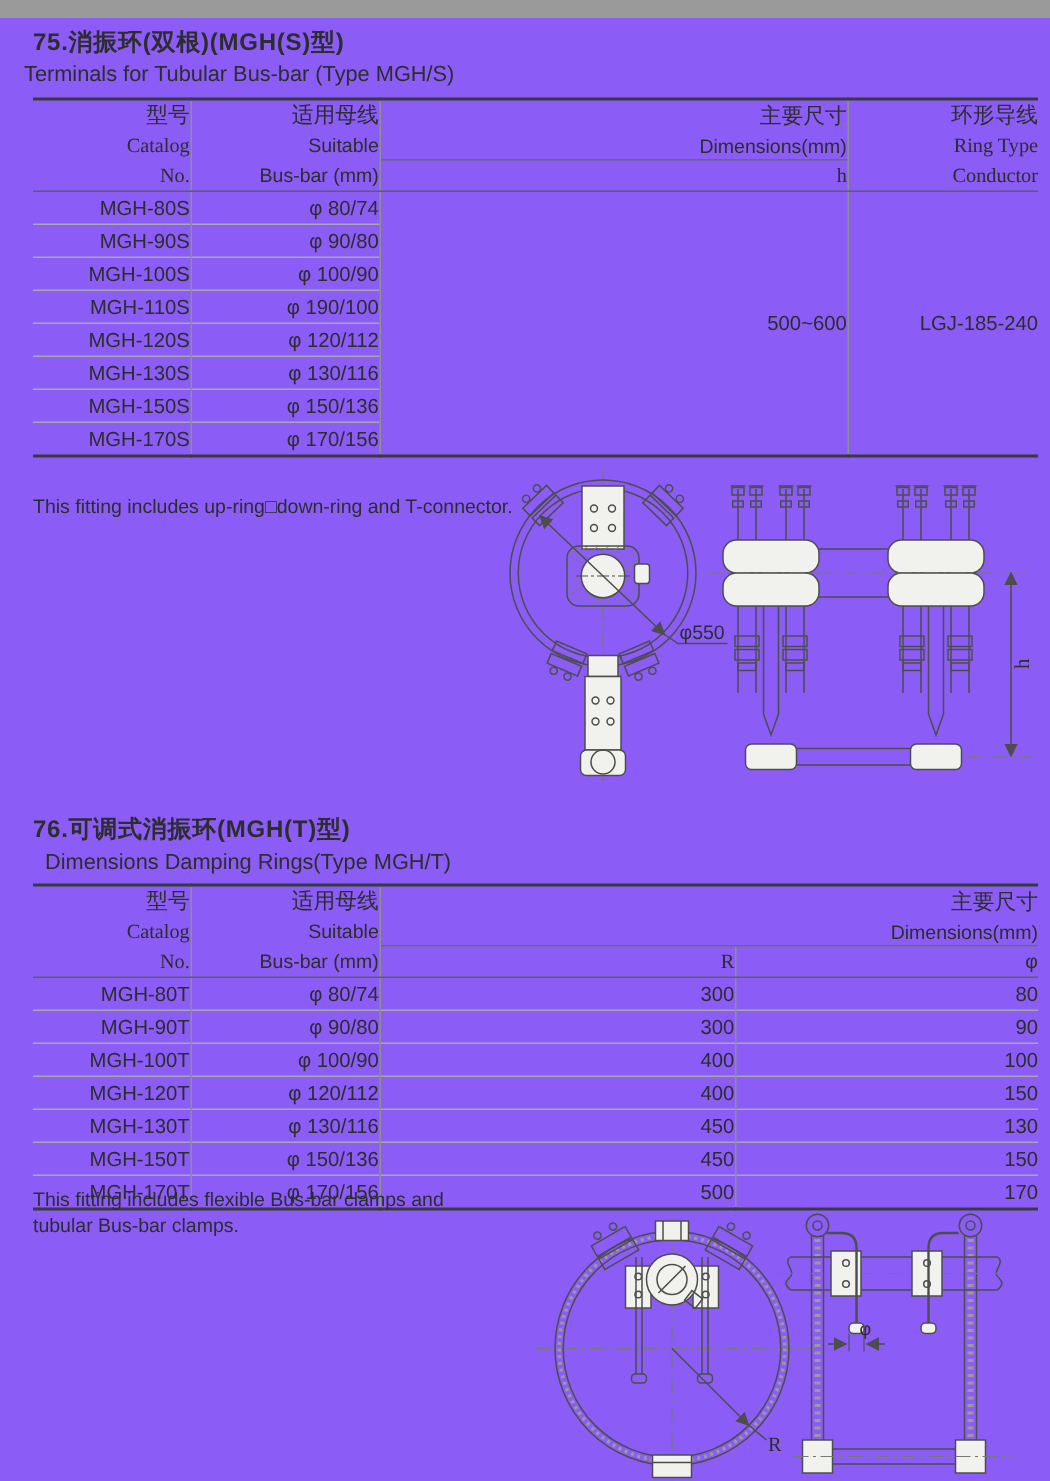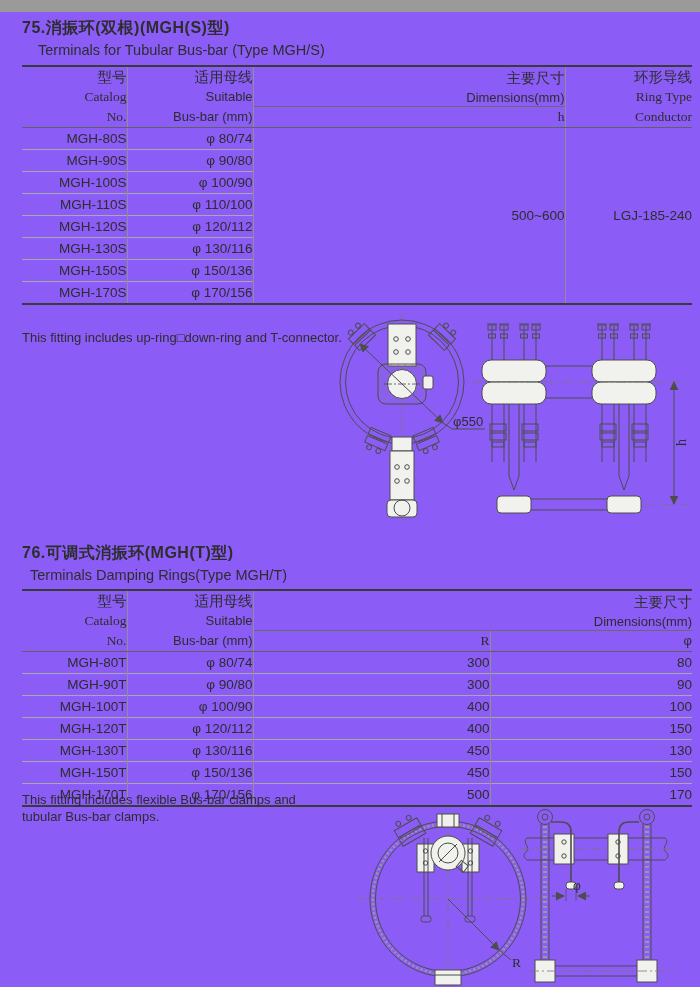--- a/index.html
+++ b/index.html
@@ -29,21 +29,21 @@
   .subrow .sr{width:237px;border-right:1px solid #8f8f8f}
   .subrow .sp{flex:1}
   svg text{fill:#2d2d2d}
 </style>
 </head>
 <body>
 
 <div class="page">
 
   <div class="abs title-zh" style="left:22px;top:6px">75.消振环(双根)(MGH(S)型)</div>
-  <div class="abs title-en" style="left:38px;top:30px">Terminals for Tubular Bus-bar (Type MGH/S)</div>
+  <div class="abs title-en" style="left:16px;top:30px">Terminals for Tubular Bus-bar (Type MGH/S)</div>
 
   <table class="spec" style="left:22px;top:53px;width:670px">
     <colgroup>
         <col style="width:105px">
         <col style="width:126px">
         <col style="width:312px">
         <col style="width:127px">
       </colgroup>
     <thead>
       <tr>
@@ -79,21 +79,21 @@
       <tr>
           <td class="first">MGH-90S</td>
           <td>φ 90/80</td>
         </tr>
       <tr>
           <td class="first">MGH-100S</td>
           <td>φ 100/90</td>
         </tr>
       <tr>
           <td class="first">MGH-110S</td>
-          <td>φ 110/100</td>
+          <td>φ 190/100</td>
         </tr>
       <tr>
           <td class="first">MGH-120S</td>
           <td>φ 120/112</td>
         </tr>
       <tr>
           <td class="first">MGH-130S</td>
           <td>φ 130/116</td>
         </tr>
       <tr>
@@ -207,21 +207,21 @@
       <rect x="275" y="186" width="34" height="17" rx="4" fill="#f1f1ee"></rect>
       <line x1="199" y1="189" x2="275" y2="189"></line>
         <line x1="199" y1="200" x2="275" y2="200"></line>
       <line x1="312" y1="194.5" x2="356" y2="194.5" stroke-dasharray="10 3 2 3" stroke-width=".8" stroke="#787878"></line>
       <line x1="342" y1="72" x2="342" y2="194" marker-start="url(#ar75)" marker-end="url(#ar75)"></line>
     </g>
     <text transform="rotate(-90 354 136)" x="354" y="136" font-size="14" font-family="Liberation Serif,serif">h</text>
   </svg>
 
   <div class="abs title-zh" style="left:22px;top:531px">76.可调式消振环(MGH(T)型)</div>
-  <div class="abs title-en" style="left:30px;top:555px">Terminals Damping Rings(Type MGH/T)</div>
+  <div class="abs title-en" style="left:30px;top:555px">Dimensions Damping Rings(Type MGH/T)</div>
 
   <table class="spec" style="left:22px;top:577px;width:670px">
     <colgroup>
         <col style="width:105px">
         <col style="width:126px">
         <col style="width:237px">
         <col style="width:202px">
       </colgroup>
     <thead>
       <tr>

